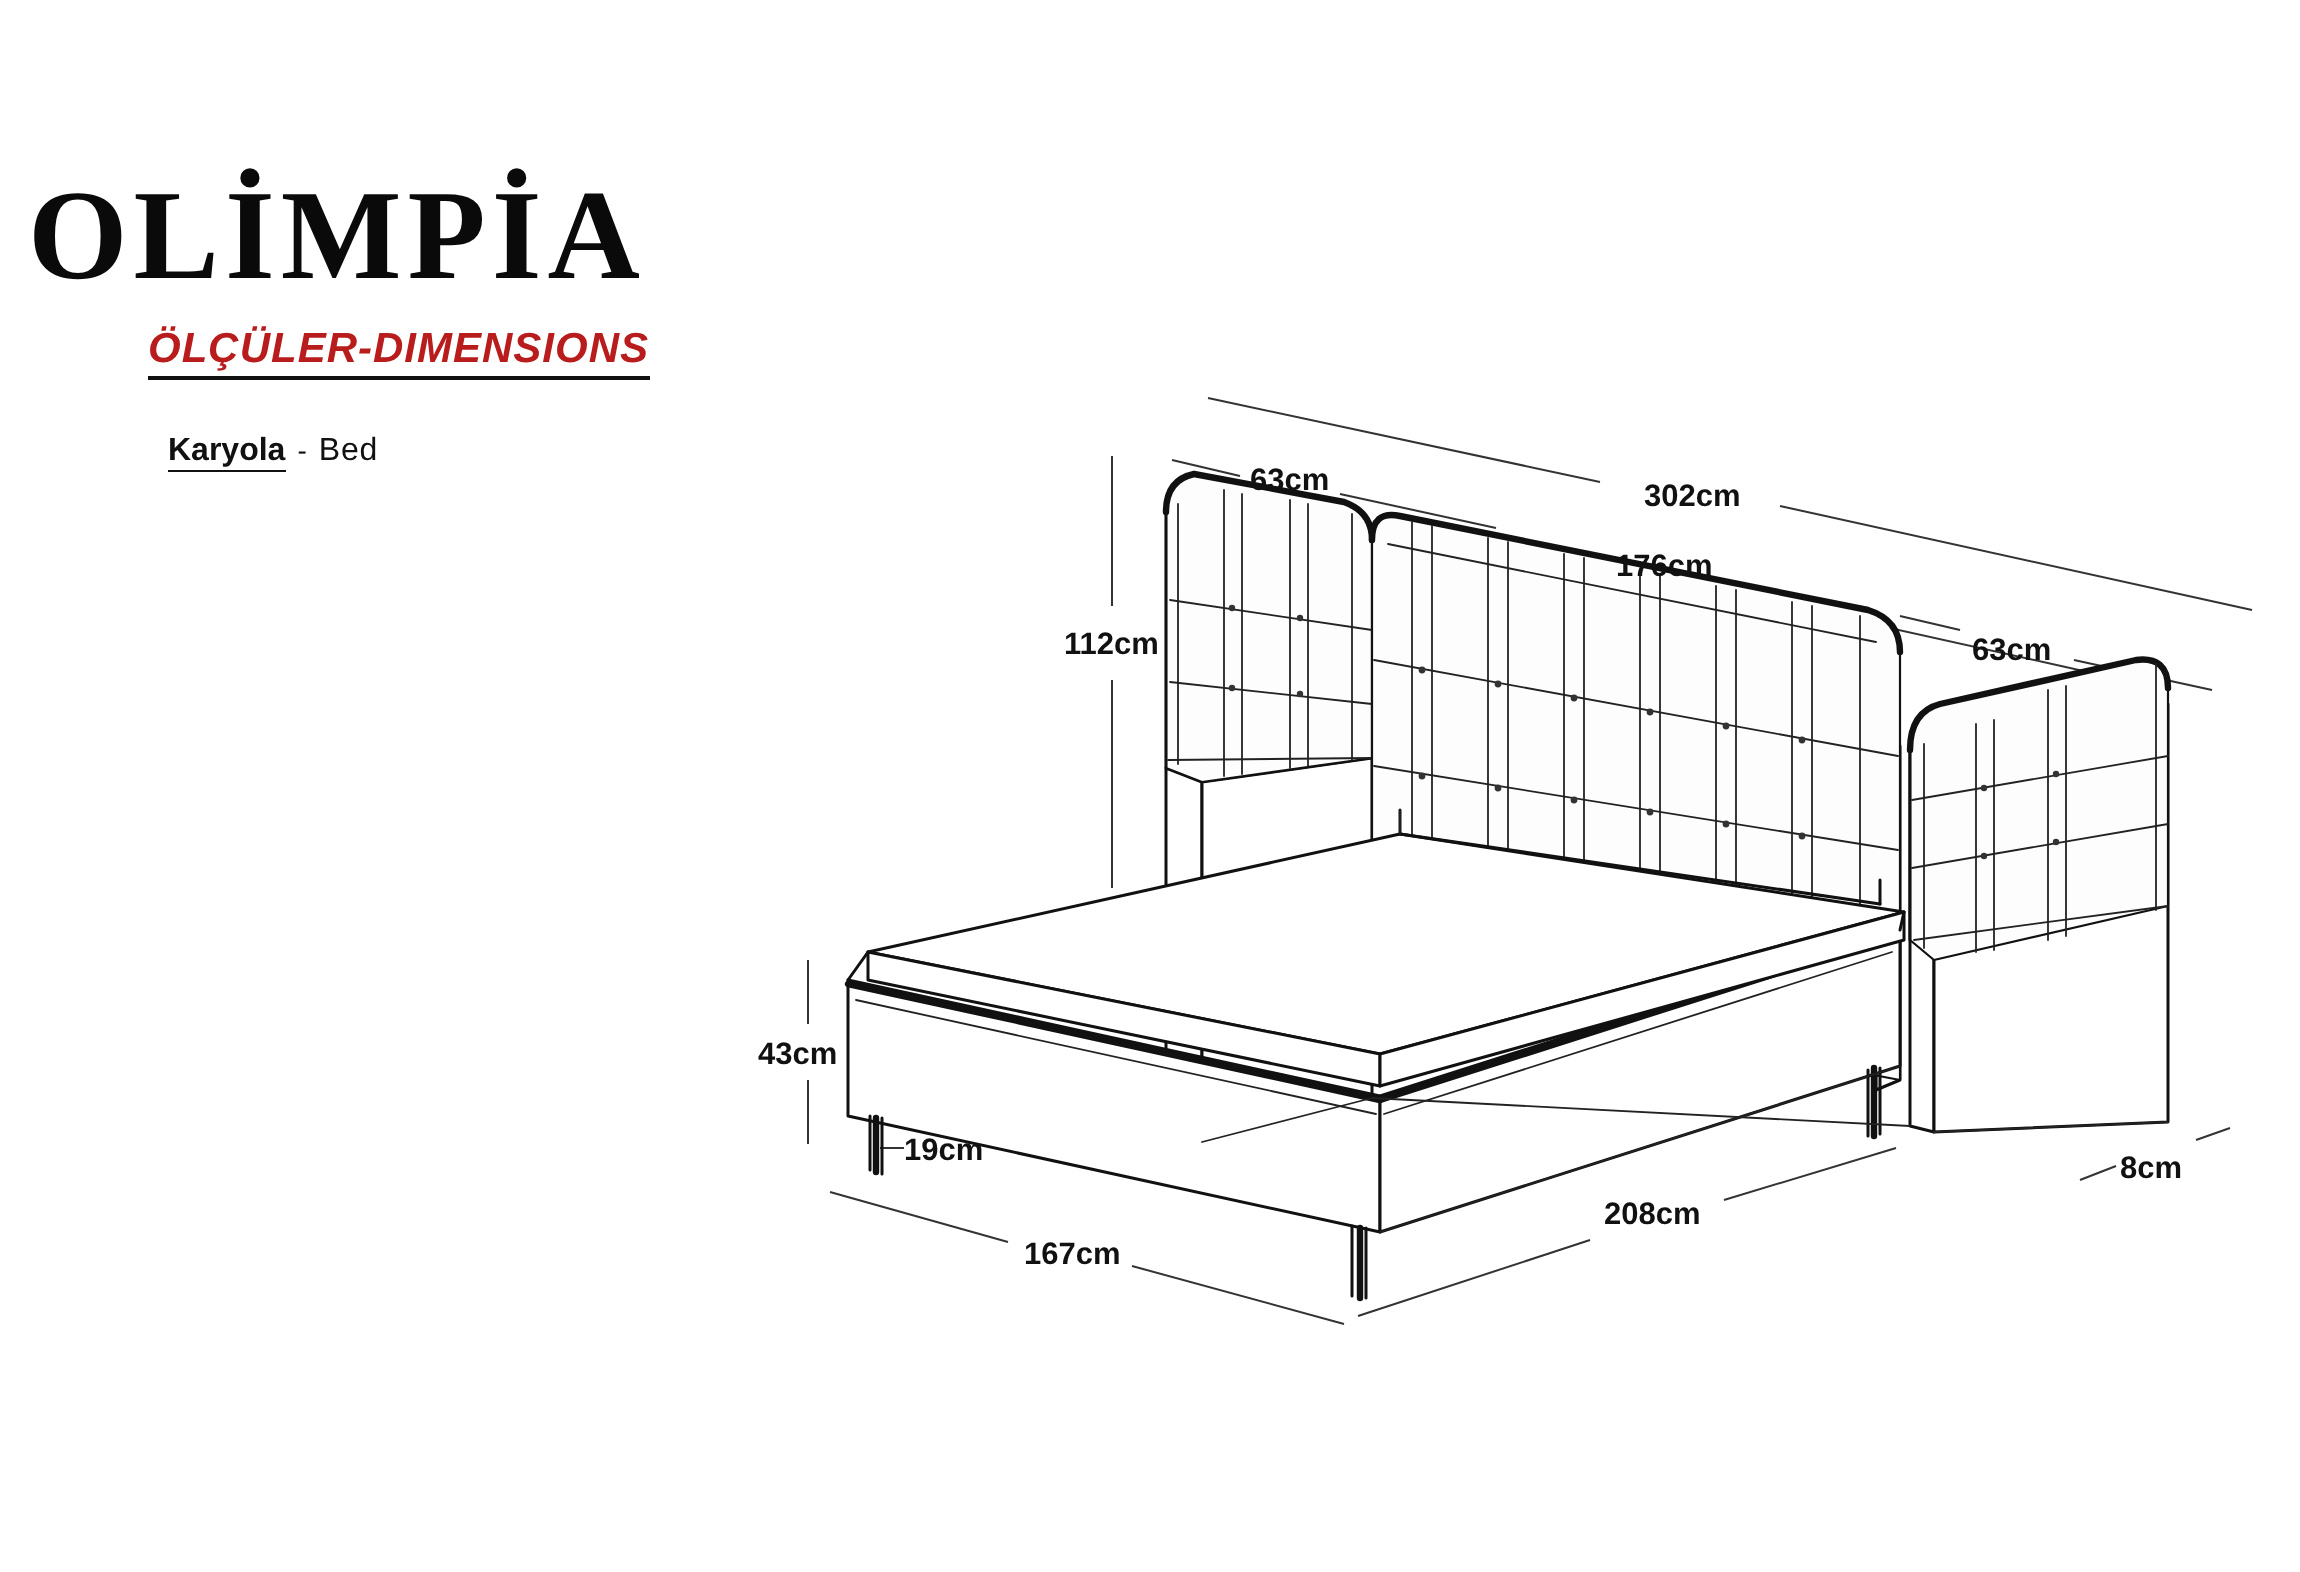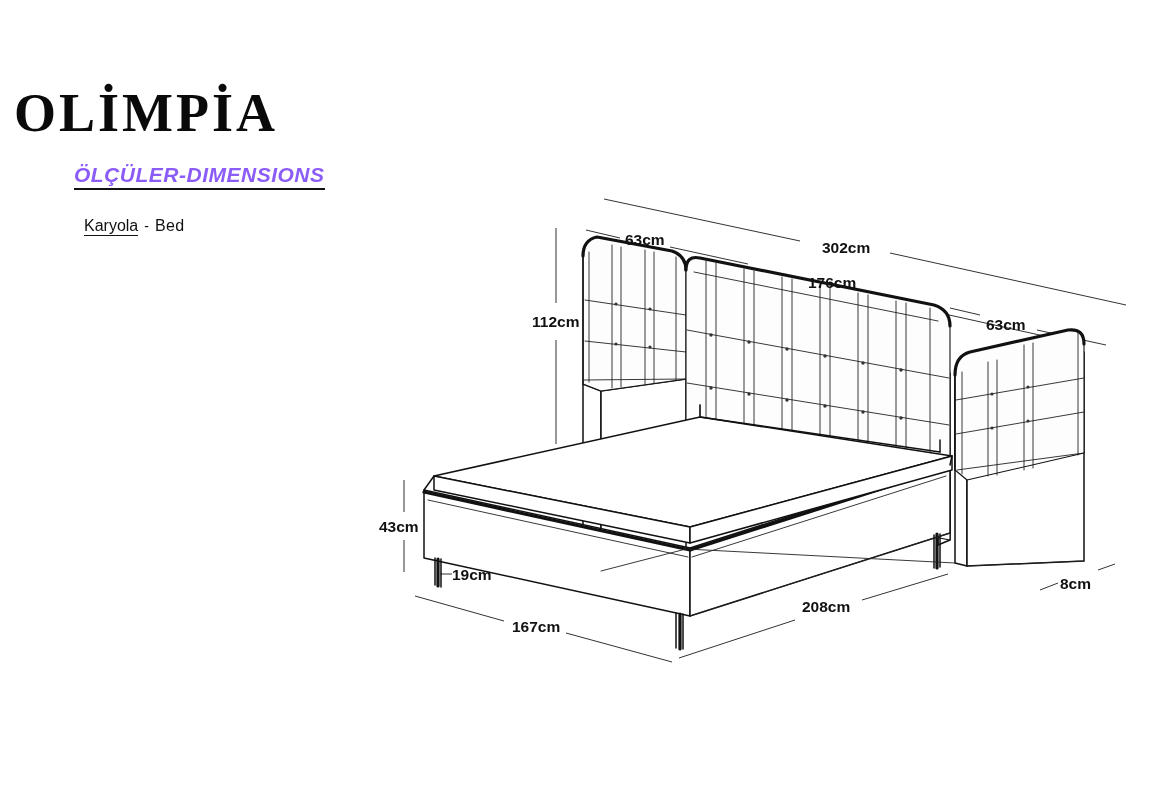--- a/index.html
+++ b/index.html
@@ -20,51 +20,51 @@
     position: absolute;
     left: 0; top: 0;
     width: 480px;
     height: 260px;
   }
   #brand-title {
     position: absolute;
     left: 14px;
     top: 86px;
     font-family: "Liberation Serif", serif;
-    font-size: 54px;
+    font-size: 64px;
     font-weight: 700;
     letter-spacing: 3px;
     color: #0a0a0a;
     line-height: 1;
     white-space: nowrap;
   }
   #subtitle {
     position: absolute;
     left: 74px;
     top: 163px;
     font-family: "Liberation Sans", sans-serif;
     font-size: 21px;
     font-weight: 700;
     font-style: italic;
     letter-spacing: 0.5px;
-    color: #8b5cf6;
+    color: #b91c1c;
     border-bottom: 2px solid #111;
     padding-bottom: 1px;
     white-space: nowrap;
   }
   #product-line {
     position: absolute;
     left: 84px;
     top: 217px;
     white-space: nowrap;
     color: #111;
   }
   #product-name-tr {
     font-size: 16px;
-    font-weight: 400;
+    font-weight: 700;
     border-bottom: 1.6px solid #111;
     padding-bottom: 1px;
   }
   #product-sep {
     font-size: 14px;
     padding: 0 6px;
   }
   #product-name-en {
     font-size: 16px;
     letter-spacing: 0.4px;

